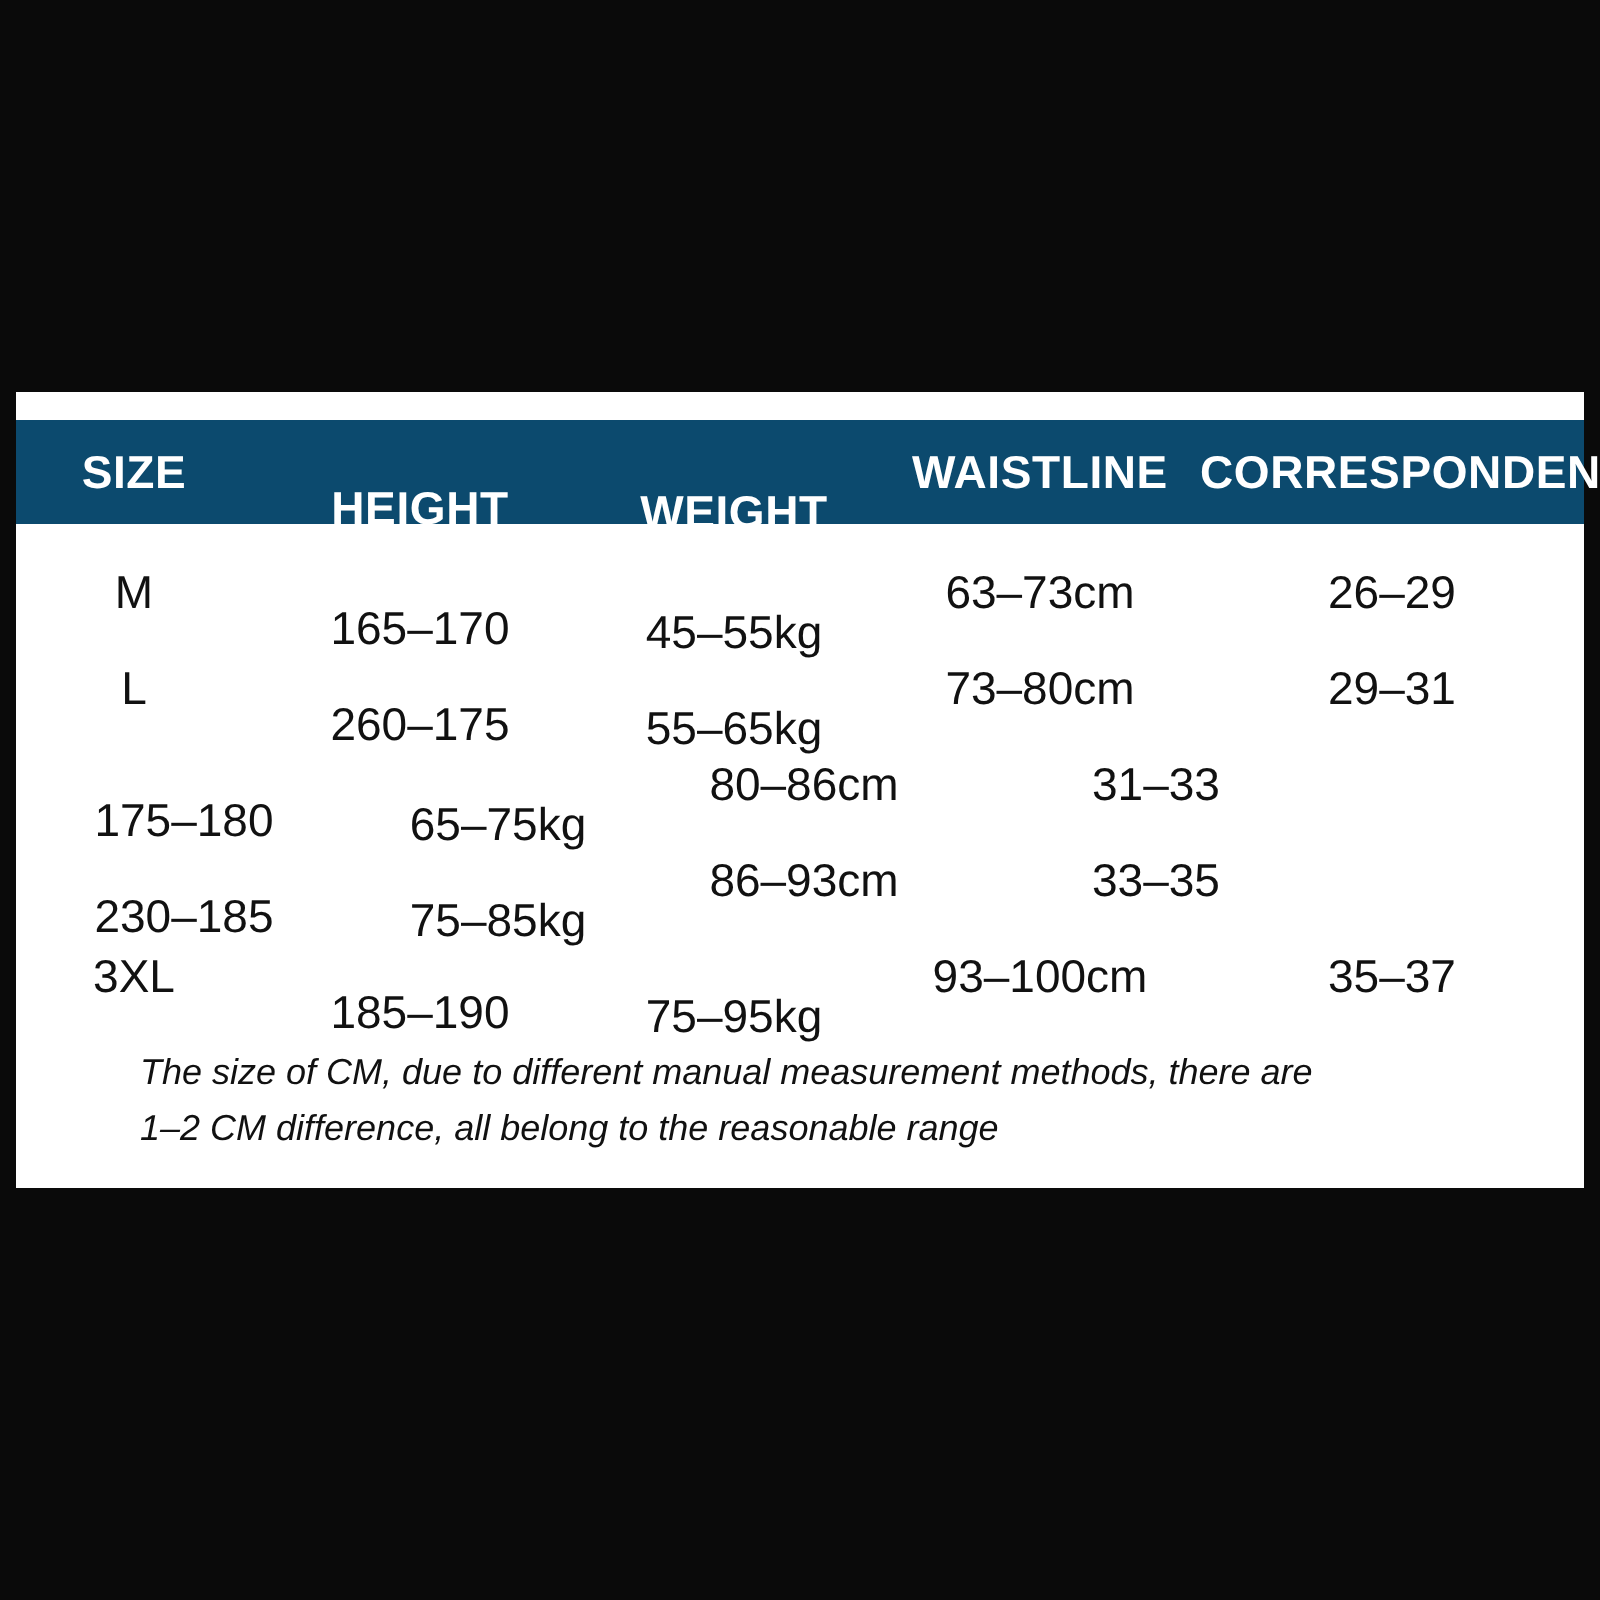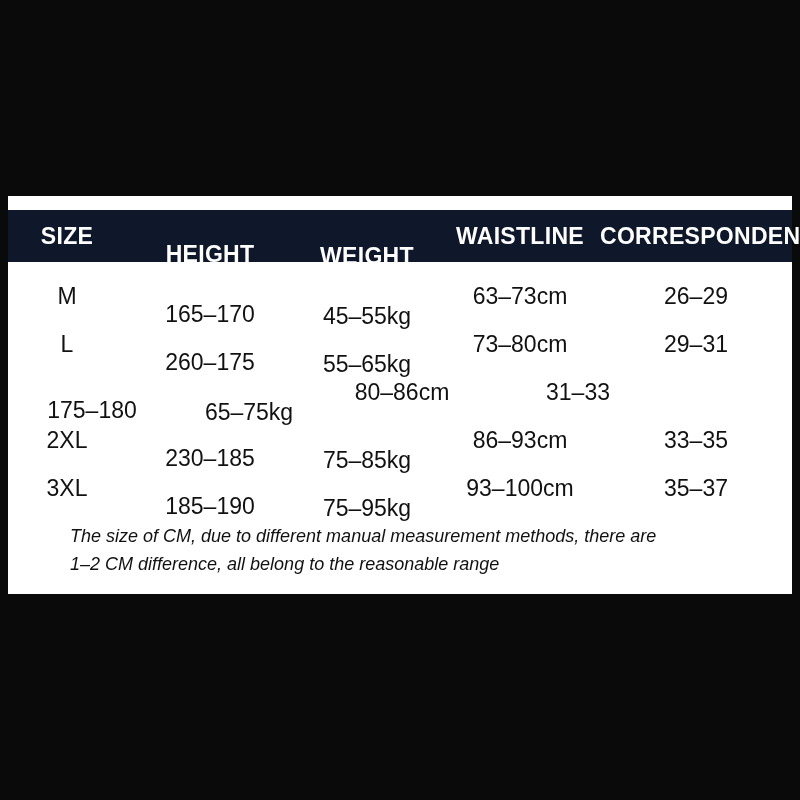--- a/index.html
+++ b/index.html
@@ -28,21 +28,21 @@
   }
   .card-top-strip {
     height: 14px;
     background: #ffffff;
     width: 100%;
   }
   .header-row {
     display: flex;
     align-items: center;
     height: 52px;
-    background: #0f172a;
+    background: #0c4a6e;
     color: #ffffff;
   }
   .header-row .cell {
     font-size: 23px;
     font-weight: bold;
     letter-spacing: 0.3px;
     text-align: center;
     white-space: nowrap;
   }
   .body-block {
@@ -116,21 +116,20 @@
       </div>
 
       <div class="data-row">
         <div class="cell col-height">175–180</div>
         <div class="cell col-weight">65–75kg</div>
         <div class="cell col-waist">80–86cm</div>
         <div class="cell col-corr">31–33</div>
       </div>
 
       <div class="data-row">
-        <div class="cell col-size">2XL</div>
         <div class="cell col-height">230–185</div>
         <div class="cell col-weight">75–85kg</div>
         <div class="cell col-waist">86–93cm</div>
         <div class="cell col-corr">33–35</div>
       </div>
 
       <div class="data-row">
         <div class="cell col-size">3XL</div>
         <div class="cell col-height">185–190</div>
         <div class="cell col-weight">75–95kg</div>

